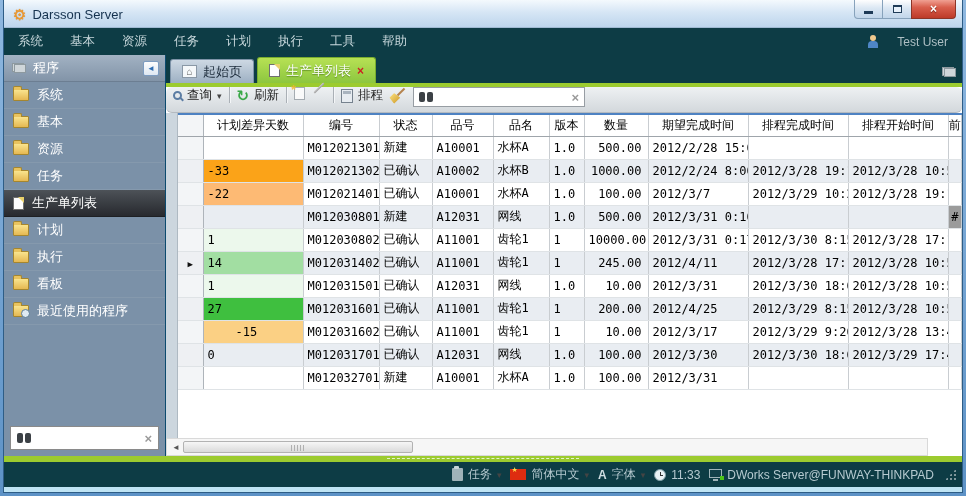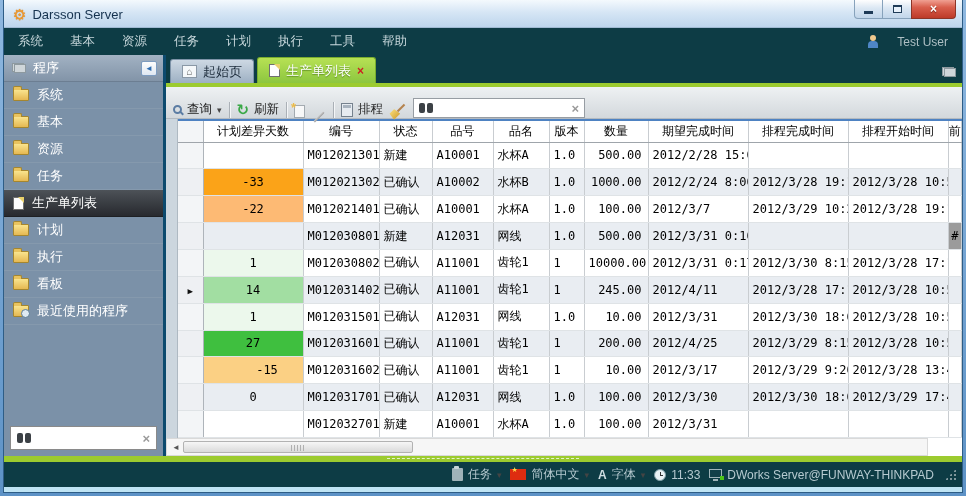--- a/index.html
+++ b/index.html
@@ -26,21 +26,21 @@
   .menu-item { color:#c7d7db; font-size:12.5px; cursor:default; }
   .user-chip { margin-left:auto; display:flex; align-items:center; gap:18px; color:#aebfc4; }
   .ic-person { width:12px; height:13px; position:relative; display:inline-block; }
   .ic-person::before { content:""; position:absolute; left:3px; top:0; width:6px; height:6px; border-radius:50%; background:#efc98e; }
   .ic-person::after { content:""; position:absolute; left:1px; top:6px; width:10px; height:7px; border-radius:4px 4px 0 0; background:#4f86c6; }
 
   
   .main { flex:1; display:flex; overflow:hidden; }
 
   
-  .sidebar { width:162px; background:#7b91a8; display:flex; flex-direction:column; flex:0 0 auto; border-right:3px solid #0c4a6e; }
+  .sidebar { width:162px; background:#7b91a8; display:flex; flex-direction:column; flex:0 0 auto; border-right:1px solid #0c4a6e; }
   .side-header { height:27px; background:linear-gradient(#a2b2c3,#8294a8); display:flex; align-items:center; gap:7px; padding:0 6px 0 8px; color:#fff; font-size:13px; border-bottom:1px solid #6c7e92; }
   .collapse-btn { margin-left:auto; width:16px; height:15px; background:linear-gradient(#fdfdfd,#dfe8f2); border:1px solid #7d9cc0; border-radius:2px; color:#2f6eb2; font-size:8px; display:flex; align-items:center; justify-content:center; }
   .side-items { flex:1; }
   .side-item { height:27px; display:flex; align-items:center; gap:8px; padding-left:9px; color:#fff; font-size:13px; border-bottom:1px solid #8599ad; cursor:default; }
   .side-item.selected { background:linear-gradient(#4d5258,#27292e); border-bottom-color:#1d1f23; }
   .side-item.child { background:#8c9fb4; color:#101c28; padding-left:36px; border-bottom-color:#7c8fa4; }
   .ic-folder { width:16px; height:12px; background:linear-gradient(#f9e48e,#e5b852); border:1px solid #a5862f; border-radius:1px; position:relative; flex:0 0 auto; }
   .ic-folder::before { content:""; position:absolute; left:-1px; top:-4px; width:7px; height:3px; background:#e9c35e; border:1px solid #a5862f; border-bottom:none; border-radius:2px 2px 0 0; }
   .ic-recent::after { content:""; position:absolute; right:-2px; bottom:-2px; width:7px; height:7px; border-radius:50%; background:#dfeaf2; border:1px solid #5a7b96; }
   .ic-doc { width:11px; height:13px; background:#fdfdfd; border:1px solid #6f6f6f; position:relative; flex:0 0 auto; }
@@ -61,50 +61,50 @@
   .tab-start { background:linear-gradient(#cdd8e3,#9db0c3); color:#1c2b3a; border:1px solid #7e93a8; border-bottom:none; }
   .tab-active { background:linear-gradient(#b7e154,#8cc63f); color:#fff; border:1px solid #79ad2e; border-bottom:none; height:26px; margin-left:3px; text-shadow:0 1px 1px #5e8c21; }
   .ic-home { width:15px; height:13px; background:#f5f8fa; border:1px solid #8a98a6; color:#555; font-size:10px; line-height:11px; text-align:center; }
   .tab-close { color:#cc2222; font-weight:bold; font-size:12px; text-shadow:none; }
   .ic-winlist { margin-left:auto; margin-bottom:6px; width:14px; height:10px; position:relative; }
   .ic-winlist::before, .ic-winlist::after { content:""; position:absolute; width:10px; height:7px; background:#cfd6da; border:1px solid #8d999f; }
   .ic-winlist::before { left:0; top:0; } .ic-winlist::after { right:0; bottom:0; }
   .green-line { height:4px; background:#9ccb2f; flex:0 0 auto; }
 
   
-  .toolbar { height:32px; background:linear-gradient(#eef1f3,#d3d8dc); border-bottom:1px solid #b4bac0; display:flex; align-items:flex-end; padding:0 7px; gap:7px; color:#222; flex:0 0 auto; font-size:12.5px; }
+  .toolbar { height:26px; background:linear-gradient(#eef1f3,#d3d8dc); border-bottom:1px solid #b4bac0; display:flex; align-items:flex-start; padding:0 7px; gap:7px; color:#222; flex:0 0 auto; font-size:12.5px;border-radius:6px; }
   .tb-btn { display:flex; align-items:center; gap:5px; }
   .tb-sep { width:1px; height:16px; background:#aab0b6; box-shadow:1px 0 0 #f4f6f8; }
   .caret { color:#444; font-size:9px; }
   .ic-mag { width:9px; height:9px; border:2px solid #5b7ca3; border-radius:50%; position:relative; }
   .ic-mag::after { content:""; position:absolute; width:5px; height:2px; background:#5b7ca3; transform:rotate(45deg); right:-4px; bottom:-2px; }
   .ic-refresh { color:#3aa847; font-weight:bold; font-size:15px; line-height:1; }
   .ic-newdoc { width:11px; height:13px; background:#fdfdfd; border:1px solid #9aa2a8; position:relative; opacity:.85; }
   .ic-newdoc::before { content:"*"; position:absolute; left:-4px; top:-6px; color:#f0b52c; font-size:13px; font-weight:bold; }
   .ic-pencil { width:14px; height:2px; background:linear-gradient(#cdcdcd,#9c9c9c); transform:rotate(-45deg); border-radius:1px; }
   .ic-calc { width:12px; height:14px; background:#e7ecf1; border:1px solid #76828e; position:relative; }
   .ic-calc::before { content:""; position:absolute; left:1px; right:1px; top:1px; height:3px; background:#a9b4bf; }
   .ic-broom { width:16px; height:15px; position:relative; }
   .ic-broom::before { content:""; position:absolute; width:10px; height:2px; background:#b5834e; transform:rotate(-45deg); top:4px; right:0; }
   .ic-broom::after { content:""; position:absolute; width:9px; height:8px; left:0; bottom:0; background:linear-gradient(#f3d470,#d9ab3e); clip-path:polygon(15% 0,85% 0,100% 100%,0 100%); transform:rotate(-45deg); }
   .tb-search { width:172px; height:20px; background:#fff; border:1px solid #979da3; display:flex; align-items:center; padding:0 5px; gap:5px; }
   .tb-search input { flex:1; border:none; outline:none; font-size:12px; min-width:0; }
 
   
   .table-wrap { flex:1; display:flex; overflow:hidden; }
   .splitter { width:12px; background:#ccd6de; border-right:1px solid #aeb9c2; flex:0 0 auto; }
-  .table-region { flex:1; overflow:hidden; border-top:2px solid #4e82c2; display:flex; flex-direction:row; background:#fff; }
+  .table-region { flex:1; overflow:hidden; border-top:2px solid #4e82c2; display:flex; flex-direction:column; background:#fff; }
   table { border-collapse:collapse; table-layout:fixed; width:100%; font-family:"DejaVu Sans Mono","DejaVu Sans",monospace; font-size:12px; }
   th { height:21px; background:#fff; border-right:1px solid #c9cdd1; border-bottom:1px solid #9fa5ab; font-weight:normal; text-align:center; white-space:nowrap; overflow:hidden; color:#000; }
   td { height:23px; border-right:1px solid #c9cdd1; border-bottom:1px solid #dfe3e6; padding:0 4px; white-space:nowrap; overflow:hidden; color:#000; background:#fff; }
   tr.alt td { background:#e9edf2; }
   td.gutter, th.gutter-h { background:#f3f5f7; border-right:1px solid #aeb4ba; padding:0 2px; text-align:center; }
   tr.alt td.gutter { background:#eef0f3; }
   .row-arrow { color:#111; font-size:9px; }
-  .c-diff { text-align:center;margin-top:23px; }
+  .c-diff { text-align:left;margin-top:23px; }
   .c-right { text-align:right; padding-right:6px; }
   .c-marker { padding:0 1px; text-align:center; }
   .c-marker.has-marker { background:#9b9b9b !important; }
   .table-filler { flex:1; background:#fff; }
 
   
   .scroll-row { height:18px; display:flex; flex:0 0 auto; background:#fff; }
   .hscroll { width:762px; background:#f6f6f6; border:1px solid #d9d9d9; display:flex; align-items:center; padding:0 2px; }
   .hs-arrow { width:14px; text-align:center; color:#555; font-size:8px; }
   .hs-thumb { width:230px; height:12px; background:linear-gradient(#f6f6f6,#dadada); border:1px solid #b2b2b2; border-radius:2px; position:relative; }

